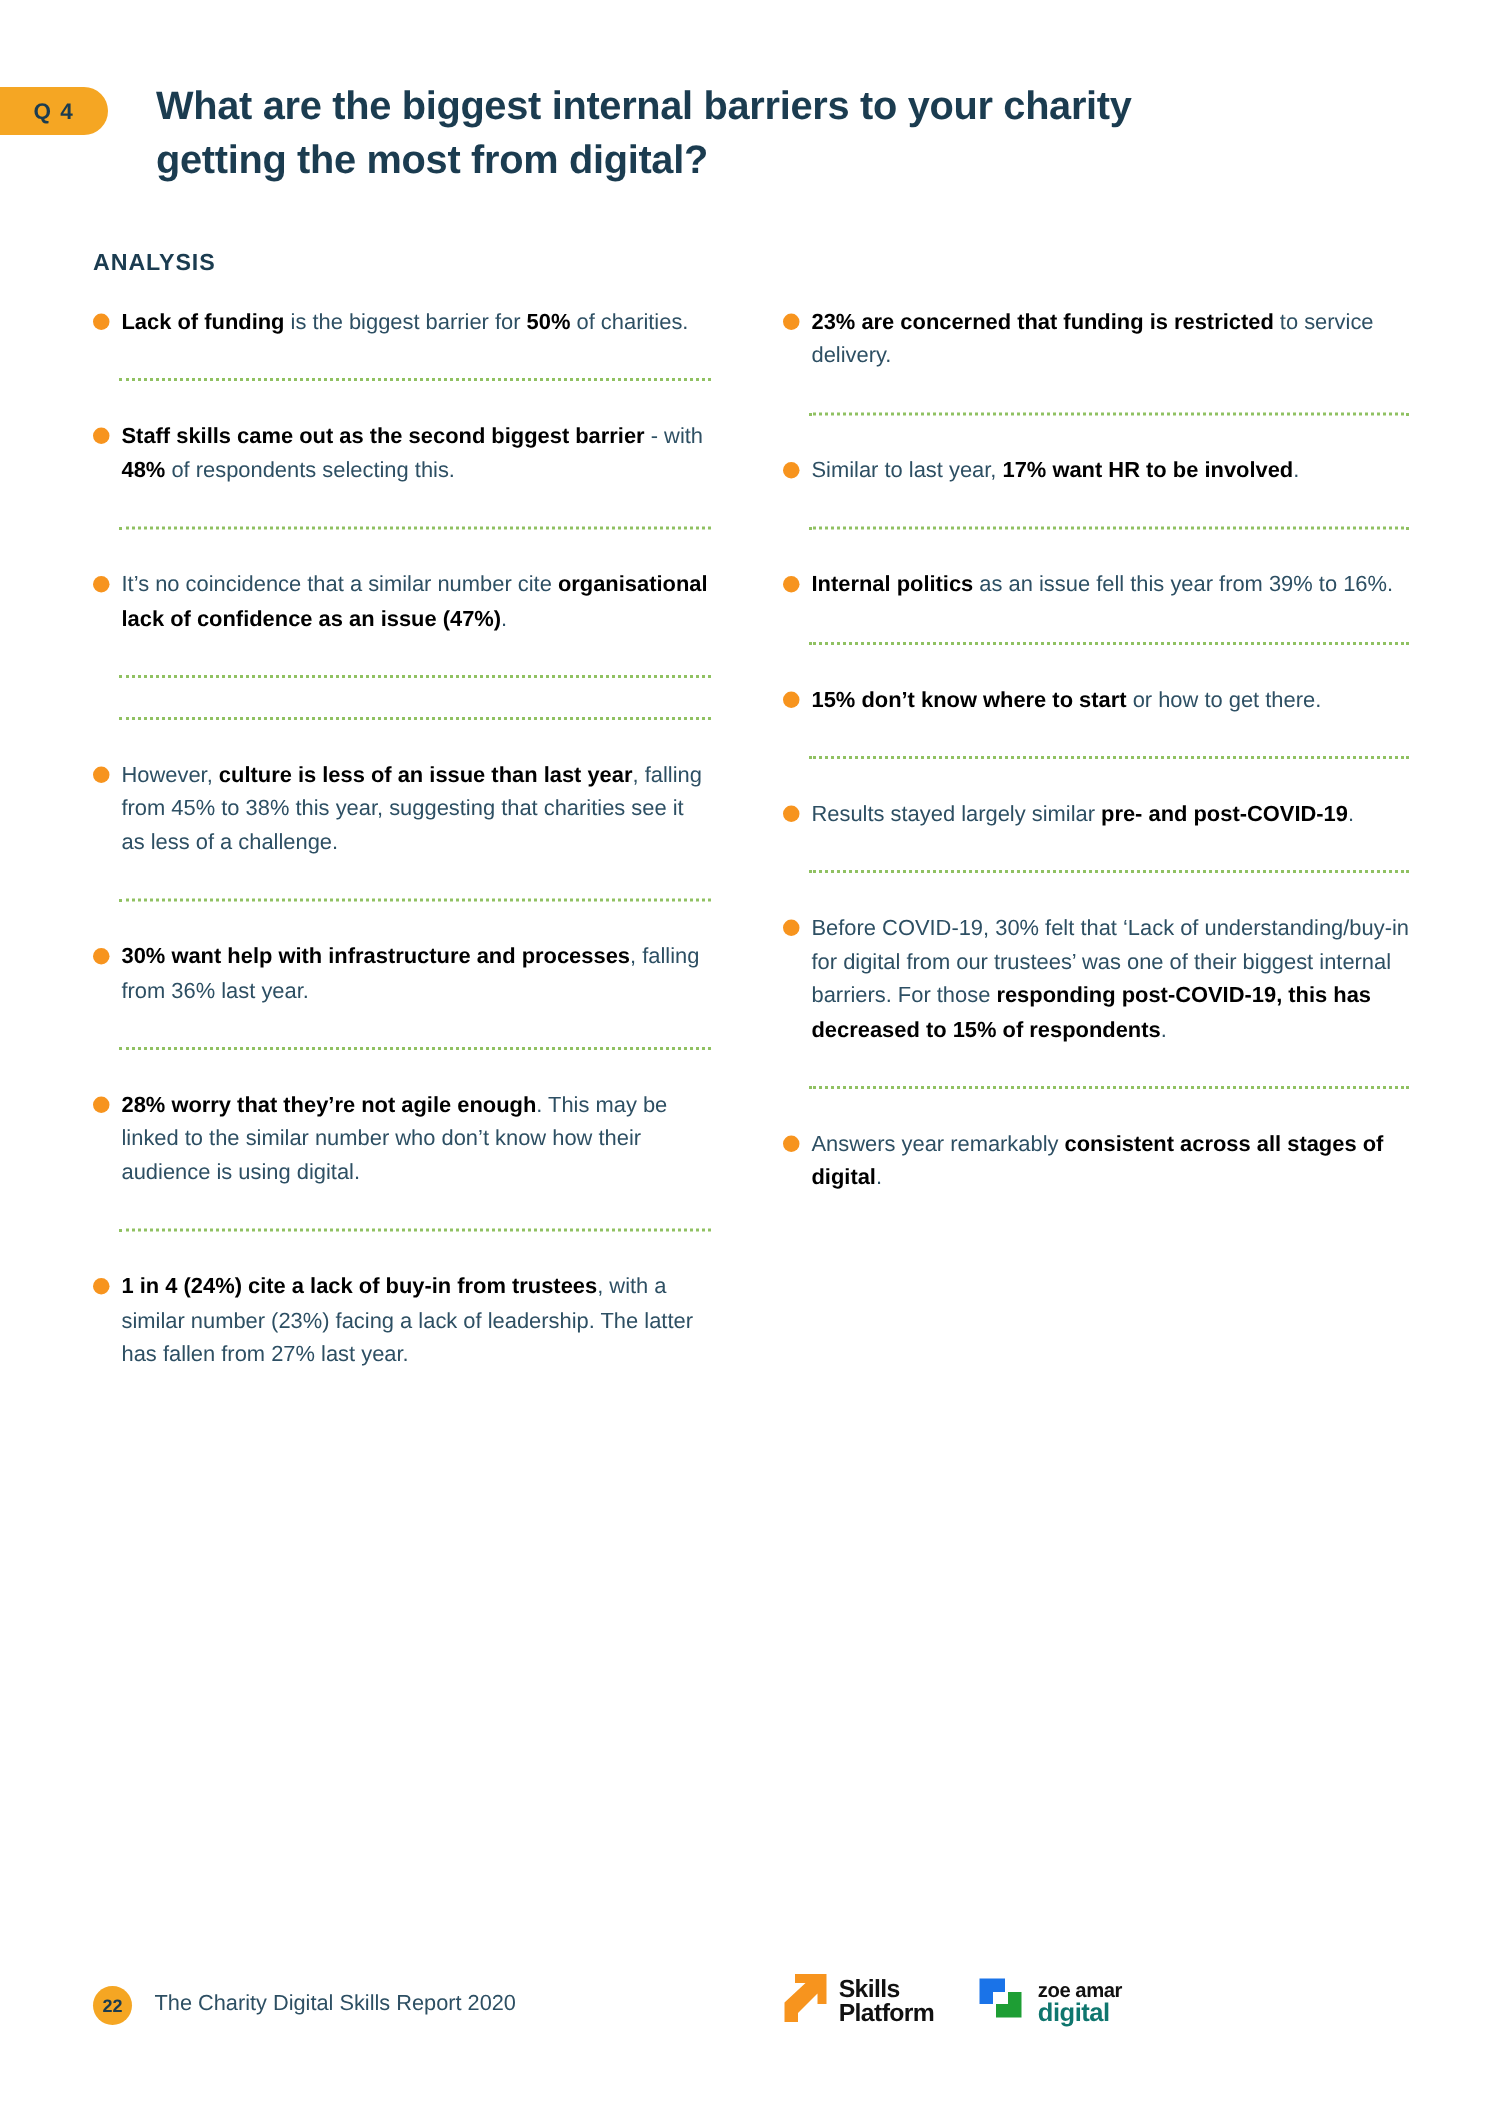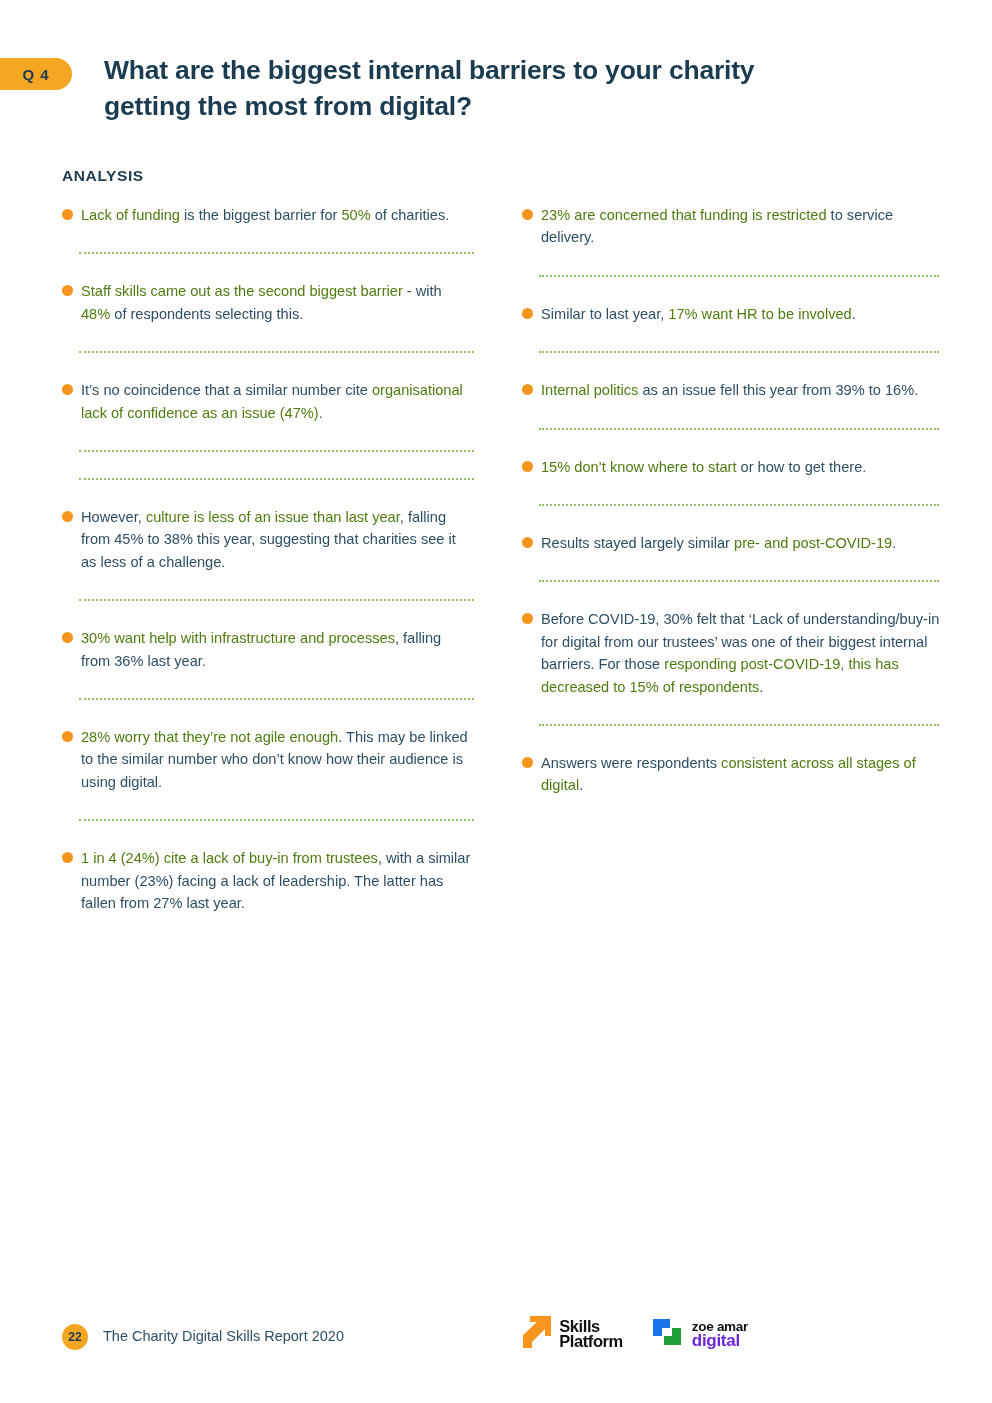--- a/index.html
+++ b/index.html
@@ -97,22 +97,22 @@
     content: "";
     position: absolute;
     left: 0;
     top: 5px;
     width: 11px;
     height: 11px;
     border-radius: 50%;
     background: #F7941E;
   }
   .bullet b {
-    font-weight: normal;
-    color: #4d7c0f;
+    font-weight: bold;
+    color: #000000;
   }
 
   .sep {
     height: 0;
     border-top: 2px dotted #8BBE5A;
     opacity: 0.95;
   }
   .sep-left  { margin: 26px 0 26px 17px; width: 395px; }
   .sep-right { margin: 26px 0 26px 17px; width: 400px; }
 
@@ -179,21 +179,21 @@
   }
   .logo-zoe .w1 {
     font-size: 13.5px;
     font-weight: bold;
     color: #111111;
     display: block;
   }
   .logo-zoe .w2 {
     font-size: 17px;
     font-weight: bold;
-    color: #6d28d9;
+    color: #0f766e;
     display: block;
   }
 </style>
 </head>
 <body>
 
 <div class="header">
   <div class="q-badge">Q 4</div>
   <div class="q-title">What are the biggest internal barriers to your charity getting the most from digital?</div>
 </div>
@@ -223,21 +223,21 @@
       <div class="bullet"><span>Similar to last year, </span><b>17% want HR to be involved</b><span>.</span></div>
       <div class="sep sep-right"></div>
       <div class="bullet"><b>Internal politics</b><span> as an issue fell this year from 39% to 16%.</span></div>
       <div class="sep sep-right"></div>
       <div class="bullet"><b>15% don’t know where to start</b><span> or how to get there.</span></div>
       <div class="sep sep-right"></div>
       <div class="bullet"><span>Results stayed largely similar </span><b>pre- and post-COVID-19</b><span>.</span></div>
       <div class="sep sep-right"></div>
       <div class="bullet"><span>Before COVID-19, 30% felt that ‘Lack of understanding/buy-in for digital from our trustees’ was one of their biggest internal barriers. For those </span><b>responding post-COVID-19, this has decreased to 15% of respondents</b><span>.</span></div>
       <div class="sep sep-right"></div>
-      <div class="bullet"><span>Answers were respondents </span><b>consistent across all stages of digital</b><span>.</span></div>
+      <div class="bullet"><span>Answers year remarkably </span><b>consistent across all stages of digital</b><span>.</span></div>
     </div>
 </div>
 
 <div class="footer">
   <div class="page-num">22</div>
   <div class="footer-text">The Charity Digital Skills Report 2020</div>
 
   <div class="logos">
 
     <div class="logo-skills">

